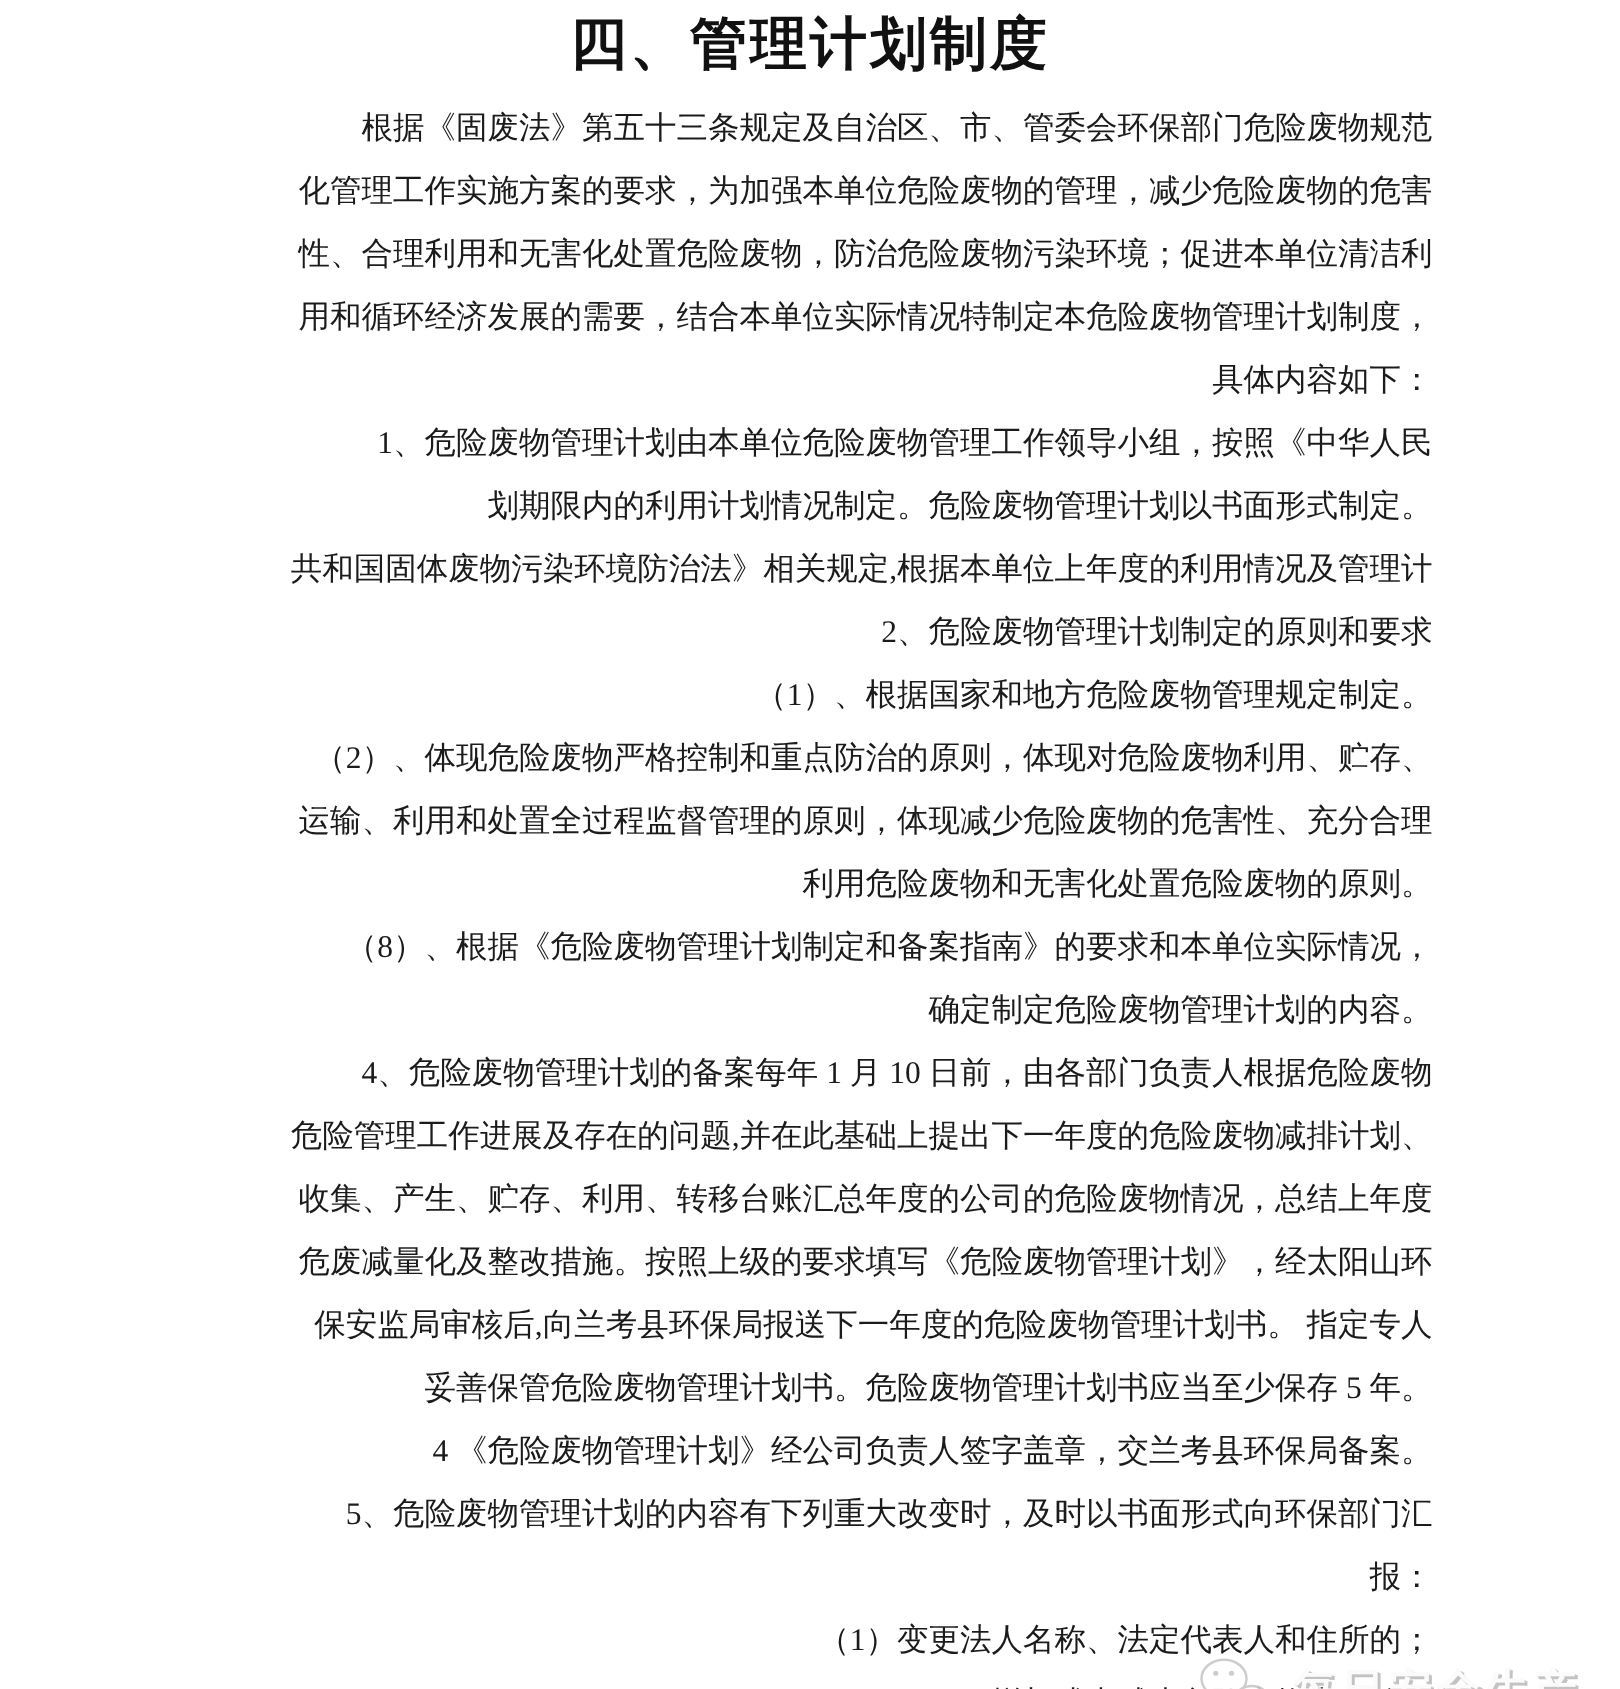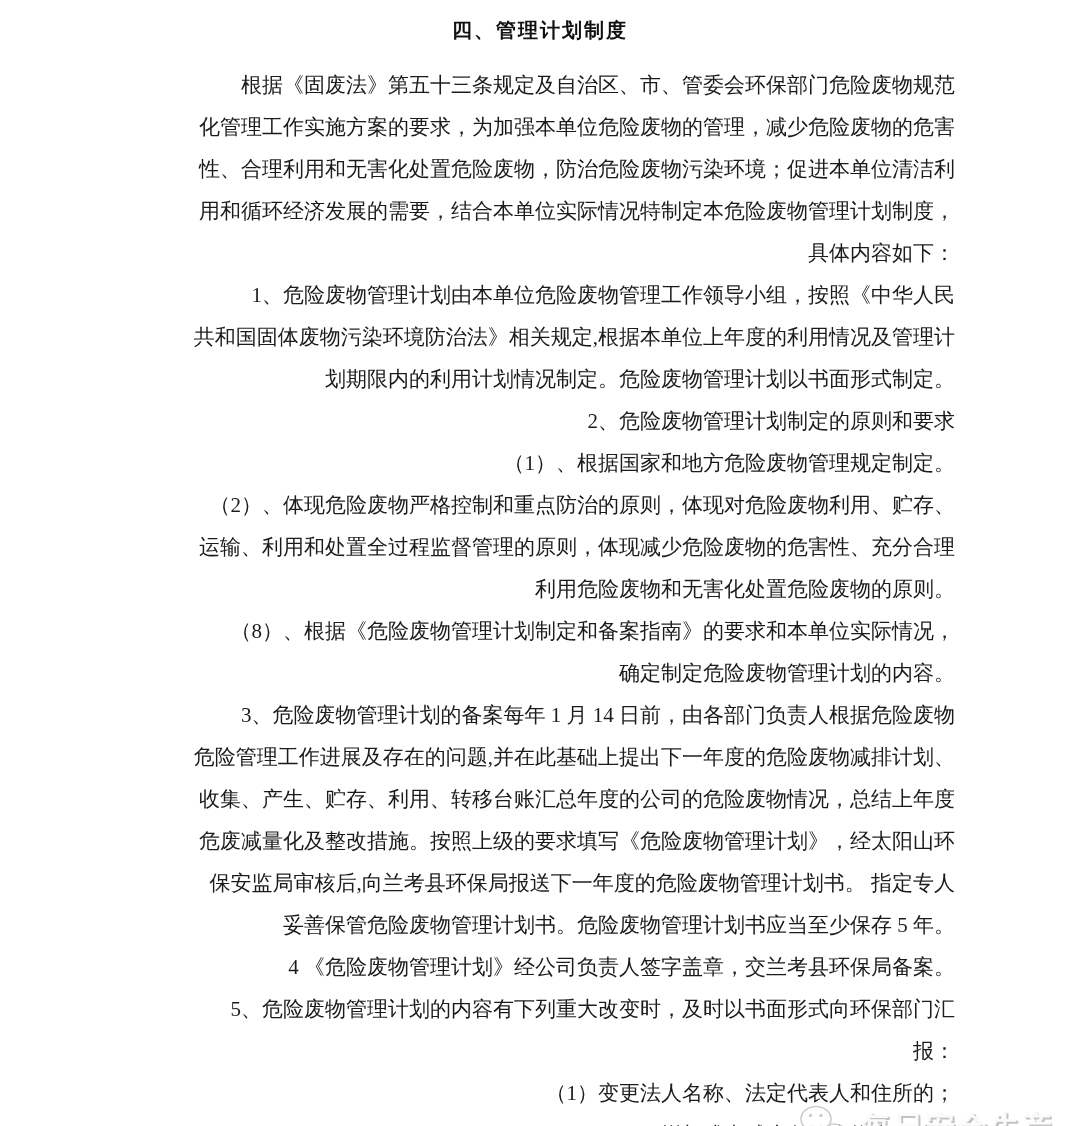--- a/index.html
+++ b/index.html
@@ -14,21 +14,21 @@
     position: relative;
     width: 1080px;
     height: 1126px;
     background: #ffffff;
     font-family: "Liberation Serif", "DejaVu Serif", serif;
     color: #1b1b1b;
   }
   .title {
     margin-top: 10px;
     text-align: center;
-    font-size: 20px;
+    font-size: 38px;
     font-weight: bold;
     letter-spacing: 2px;
     line-height: 40px;
     color: #111111;
   }
   .doc-body {
     position: absolute;
     left: 155px;
     top: 54px;
     width: 800px;
@@ -71,30 +71,30 @@
 
   <div class="title">四、管理计划制度</div>
 
   <div class="doc-body">
       <div class="line first">根据《固废法》第五十三条规定及自治区、市、管委会环保部门危险废物规范</div>
       <div class="line">化管理工作实施方案的要求，为加强本单位危险废物的管理，减少危险废物的危害</div>
       <div class="line">性、合理利用和无害化处置危险废物，防治危险废物污染环境；促进本单位清洁利</div>
       <div class="line">用和循环经济发展的需要，结合本单位实际情况特制定本危险废物管理计划制度，</div>
       <div class="line">具体内容如下：</div>
       <div class="line first">1、危险废物管理计划由本单位危险废物管理工作领导小组，按照《中华人民</div>
+      <div class="line">划期限内的利用计划情况制定。危险废物管理计划以书面形式制定。</div>
       <div class="line">共和国固体废物污染环境防治法》相关规定,根据本单位上年度的利用情况及管理计</div>
-      <div class="line">划期限内的利用计划情况制定。危险废物管理计划以书面形式制定。</div>
       <div class="line first">2、危险废物管理计划制定的原则和要求</div>
       <div class="line first">（1）、根据国家和地方危险废物管理规定制定。</div>
       <div class="line first">（2）、体现危险废物严格控制和重点防治的原则，体现对危险废物利用、贮存、</div>
       <div class="line">运输、利用和处置全过程监督管理的原则，体现减少危险废物的危害性、充分合理</div>
       <div class="line">利用危险废物和无害化处置危险废物的原则。</div>
       <div class="line first">（8）、根据《危险废物管理计划制定和备案指南》的要求和本单位实际情况，</div>
       <div class="line">确定制定危险废物管理计划的内容。</div>
-      <div class="line first">3、危险废物管理计划的备案每年 1 月 14 日前，由各部门负责人根据危险废物</div>
+      <div class="line first">4、危险废物管理计划的备案每年 1 月 10 日前，由各部门负责人根据危险废物</div>
       <div class="line">危险管理工作进展及存在的问题,并在此基础上提出下一年度的危险废物减排计划、</div>
       <div class="line">收集、产生、贮存、利用、转移台账汇总年度的公司的危险废物情况，总结上年度</div>
       <div class="line">危废减量化及整改措施。按照上级的要求填写《危险废物管理计划》，经太阳山环</div>
       <div class="line">保安监局审核后,向兰考县环保局报送下一年度的危险废物管理计划书。 指定专人</div>
       <div class="line">妥善保管危险废物管理计划书。危险废物管理计划书应当至少保存 5 年。</div>
       <div class="line first">4 《危险废物管理计划》经公司负责人签字盖章，交兰考县环保局备案。</div>
       <div class="line first">5、危险废物管理计划的内容有下列重大改变时，及时以书面形式向环保部门汇</div>
       <div class="line">报：</div>
       <div class="line first">（1）变更法人名称、法定代表人和住所的；</div>
       <div class="line first">（2）增加或者减少危险废物类别的；</div>

